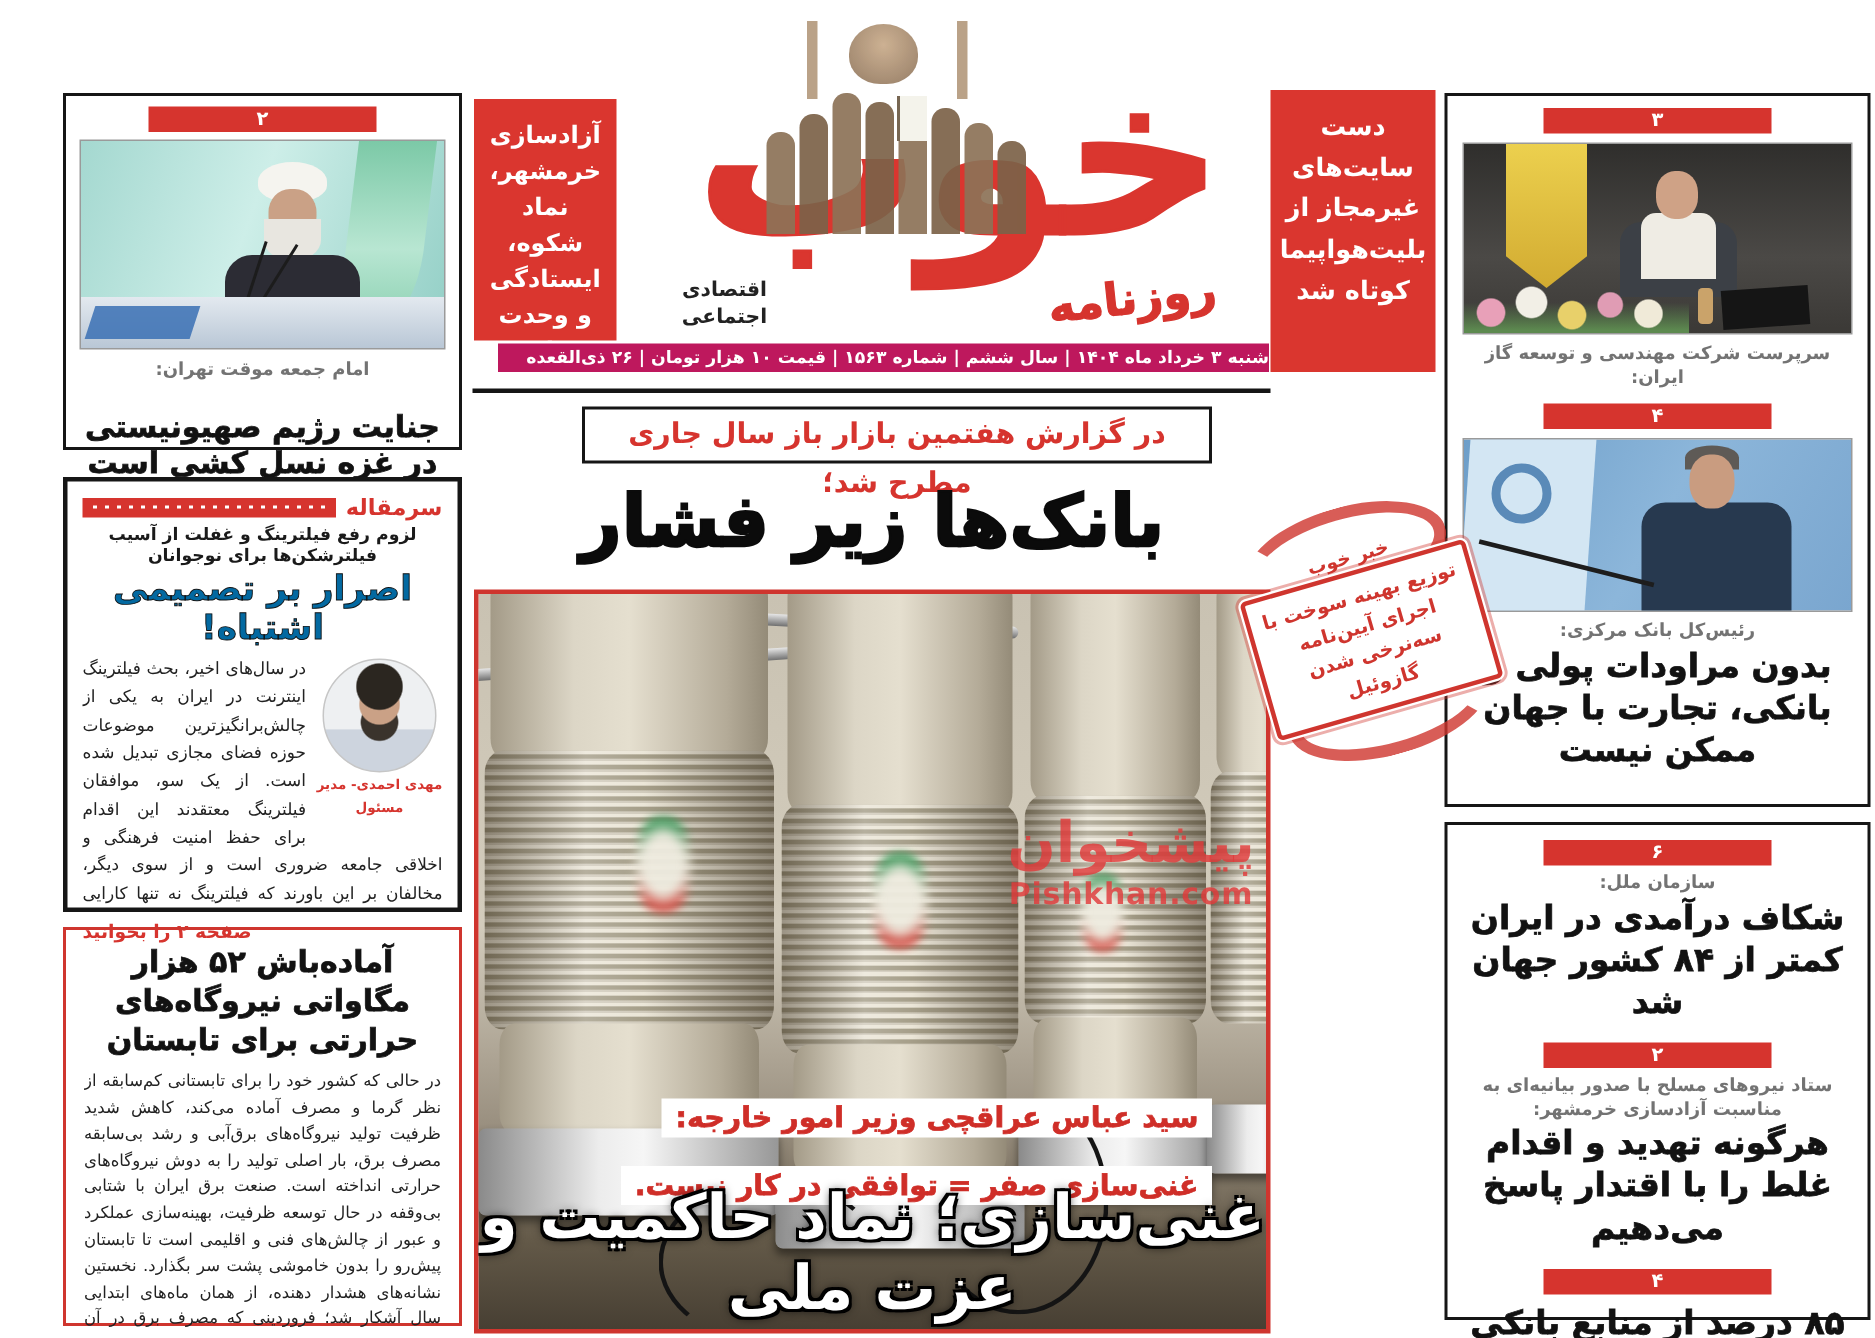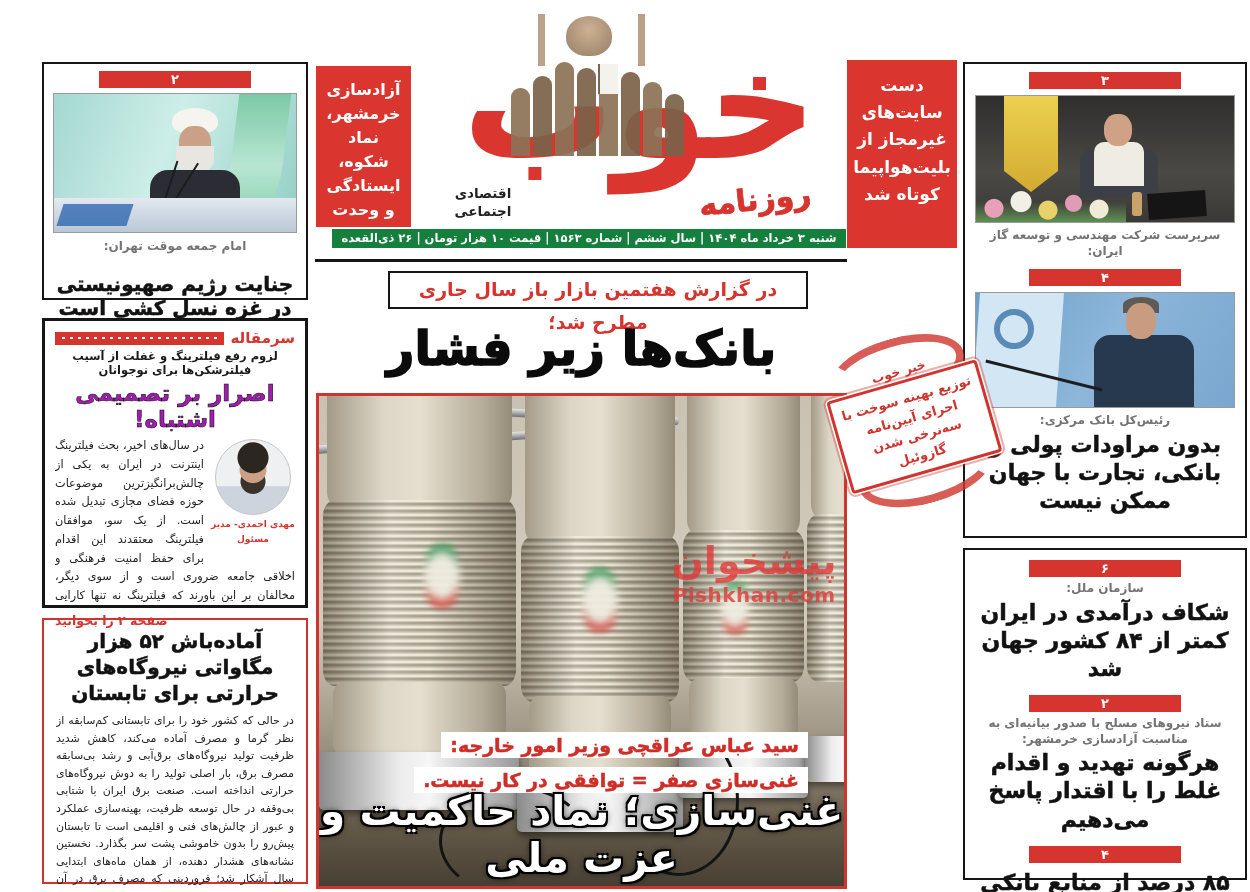--- a/index.html
+++ b/index.html
@@ -48,22 +48,22 @@
   #soldiers .troops span:nth-child(odd){ background:#7c6248; }
   #soldiers .troops span:nth-child(1){height:62px;} #soldiers .troops span:nth-child(2){height:74px;}
   #soldiers .troops span:nth-child(3){height:84px;} #soldiers .troops span:nth-child(4){height:92px;}
   #soldiers .troops span:nth-child(5){height:88px;} #soldiers .troops span:nth-child(6){height:94px;}
   #soldiers .troops span:nth-child(7){height:80px;} #soldiers .troops span:nth-child(8){height:68px;}
   #soldiers .whiteflag { position:absolute; left:118px; top:52px; width:20px; height:30px; background:#f4f2ea; border-left:2px solid #6c5a44; }
   #rooznameh { left:690px; top:182px; width:130px; color:#d6342e; font-size:30px; font-weight:bold;
                transform:rotate(-6deg); z-index:4; text-align:center; -webkit-text-stroke:.8px #d6342e; }
   #tags { left:438px; top:184px; width:90px; font-size:13.5px; font-weight:bold; color:#222;
           text-align:center; line-height:1.35; z-index:4; letter-spacing:1px; }
-  #datebar { left:332px; top:229px; width:514px; height:19px; background:#15803d; color:#fff;
-             font-size:11.5px; font-weight:bold; text-align:center; line-height:19px; }
+  #datebar { left:332px; top:229px; width:514px; height:19px; background:#be185d; color:#fff;
+             font-size:11.5px; font-weight:bold; text-align:right; line-height:19px; }
   #rule { left:315px; top:259px; width:532px; height:2.5px; background:#151515; }
 
   
   #kickerbox { left:388px; top:271px; width:420px; height:38px; border:2px solid #161616;
                color:#d6342e; font-size:19px; font-weight:bold; text-align:center; line-height:33px; }
   #mainhead { left:316px; top:307px; width:531px; height:82px; color:#0b0b0b; font-size:48px; font-weight:bold;
               text-align:center; line-height:82px; -webkit-text-stroke:1.6px #0b0b0b; }
 
   #mainimg { left:316px; top:393px; width:531px; height:496px; border:3px solid #cf352e; overflow:hidden;
              background:linear-gradient(180deg,#c9c2b2 0%,#d3ccbc 45%,#9a9080 72%,#635948 88%,#473f33 100%); z-index:1; }
@@ -78,21 +78,21 @@
     background:radial-gradient(ellipse at 50% 50%, #efece0 0 42%, transparent 66%),
                radial-gradient(ellipse at 50% 20%, #2f9150 0 30%, transparent 58%),
                radial-gradient(ellipse at 50% 80%, #cf3b33 0 30%, transparent 58%); }
   .pipe { position:absolute; height:8px; background:linear-gradient(180deg,#e6e6e6,#6f6f6f); border-radius:4px; }
   .cable { position:absolute; border:3px solid #141414; border-radius:50%; background:transparent; }
 
   #watermark { position:absolute; left:340px; top:145px; width:190px; text-align:center; z-index:5; color:rgba(224,58,58,.82); }
   #watermark .fa { font-size:38px; font-weight:bold; line-height:1.1; }
   #watermark .en { font-size:20px; font-weight:bold; direction:ltr; letter-spacing:.5px; }
 
-  #quote { position:absolute; right:36px; top:336px; z-index:6; display:flex; flex-direction:column; align-items:flex-start; gap:9px; }
+  #quote { position:absolute; right:36px; top:336px; z-index:6; display:flex; flex-direction:column; align-items:flex-start; gap:19px; }
   #quote span { display:inline-block; background:#ffffff; color:#cf2e28; font-weight:bold; font-size:19px;
                 padding:2px 9px; -webkit-text-stroke:.5px #cf2e28; }
   #imgcaption { position:absolute; left:0; right:0; bottom:4px; z-index:6; text-align:center; color:#fff;
                 font-size:41px; font-weight:bold; line-height:1.15;
                 text-shadow:-2px -2px 0 #000, 2px -2px 0 #000, -2px 2px 0 #000, 2px 2px 0 #000, 0 0 7px #000; }
 
   
   #stamp { left:834px; top:362px; width:156px; z-index:8; transform:rotate(-16deg); }
   #stamp .tag { color:#cf352e; font-size:12.5px; font-weight:bold; text-align:center; margin-bottom:2px; }
   #stamp .box { background:#fff; border:3px solid #cf352e; border-radius:4px; padding:6px 8px;
@@ -133,21 +133,21 @@
   #photo-cb .boom { position:absolute; left:8px; bottom:30px; width:120px; height:3px; background:#1d1d1d; transform:rotate(14deg); }
 
   
   #editorial { left:42px; top:318px; width:266px; height:290px; border:3px solid #161616; padding:8px 10px; }
   .ed-head { display:flex; align-items:center; gap:6px; }
   .ed-head .label { color:#d6342e; font-weight:bold; font-size:15px; flex:0 0 auto; }
   .ed-head .bar { flex:1; height:13px; background:#d6342e;
      background-image:repeating-linear-gradient(90deg,#fff 0 3px,transparent 3px 8px);
      background-size:92% 2px; background-position:center; background-repeat:no-repeat; }
   #editorial .ed-kicker { color:#1a1a1a; font-size:11.5px; font-weight:bold; text-align:center; margin-top:2px; }
-  #editorial .ed-title { color:#a21caf; font-size:23px; font-weight:bold; text-align:center; margin:3px 0 5px; -webkit-text-stroke:.6px #111; }
+  #editorial .ed-title { color:#0369a1; font-size:23px; font-weight:bold; text-align:center; margin:3px 0 5px; -webkit-text-stroke:.6px #111; }
   .ed-photo { float:right; width:84px; margin:2px 0 4px 7px; text-align:center; }
   .ed-avatar { width:76px; height:76px; margin:0 auto; border-radius:50%; border:1px solid #c6c6c6; background:#eef0f2;
      background-image:radial-gradient(circle at 50% 24%,#2b2620 0 15px,transparent 16px),
                       radial-gradient(circle at 50% 40%,#caa186 0 13px,transparent 14px),
                       radial-gradient(circle at 50% 56%,#3a332c 0 12px,transparent 13px),
                       linear-gradient(180deg,transparent 62%,#cdd4de 63%); }
   .ed-author { color:#d6342e; font-size:9px; font-weight:bold; margin-top:2px; }
   .ed-body { color:#222; font-size:11.3px; line-height:1.66; text-align:justify; max-height:172px; overflow:hidden; }
   .ed-more { color:#d6342e; font-size:12.5px; font-weight:bold; text-align:left; margin-top:4px; clear:both; cursor:pointer; }
 

